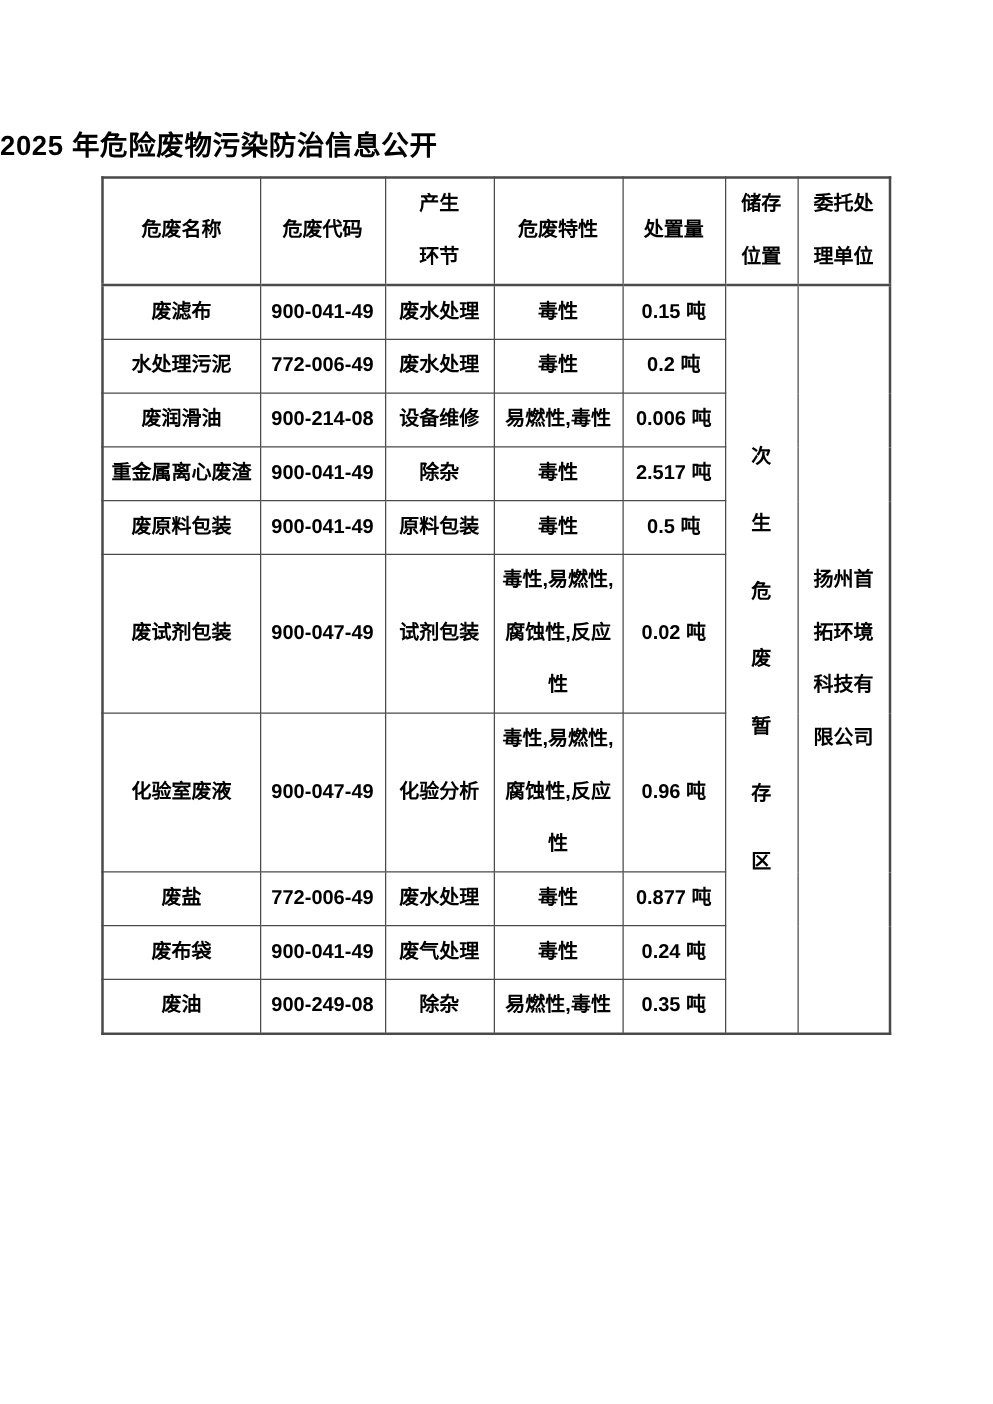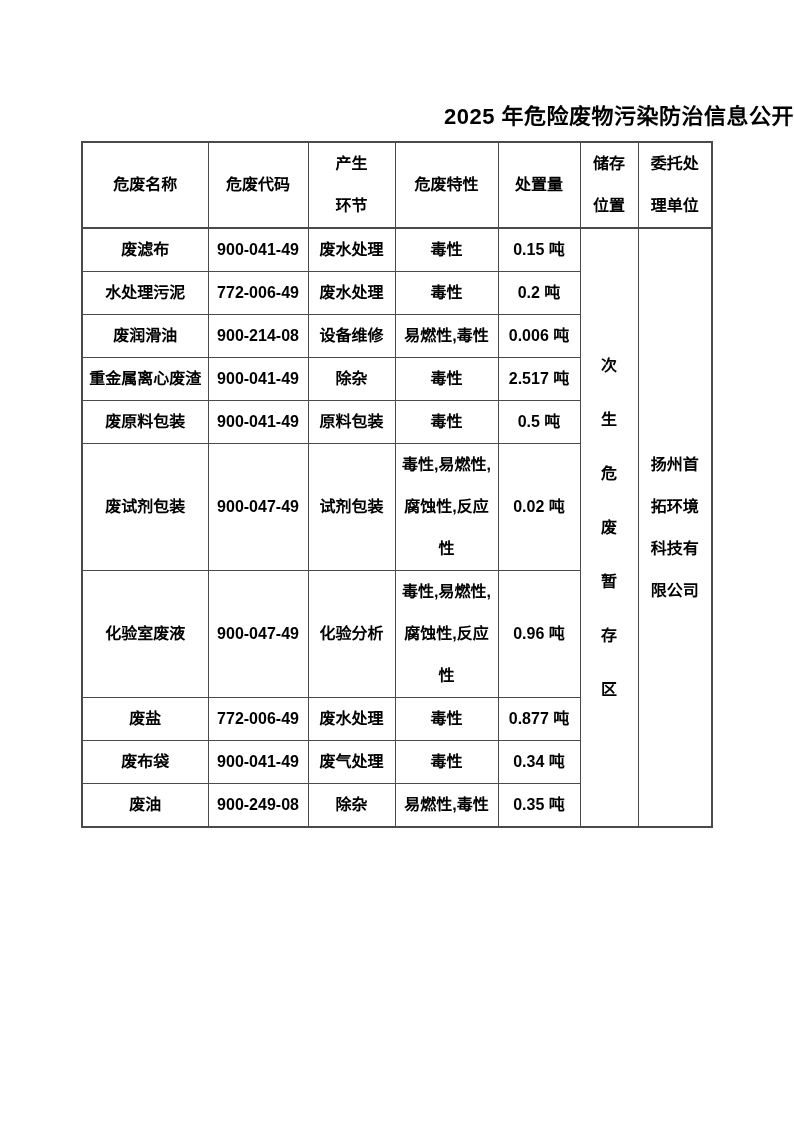--- a/index.html
+++ b/index.html
@@ -9,21 +9,21 @@
     width: 794px;
     height: 1123px;
     margin: 0 auto;
     background: #ffffff;
     color: #000000;
     font-family: "Liberation Sans", "DejaVu Sans", sans-serif;
     overflow: hidden;
   }
   .doc-title {
     margin-top: 101px;
-    text-align: right;
+    text-align: left;
     font-size: 22px;
     font-weight: bold;
     line-height: 32px;
     letter-spacing: 0.5px;
   }
   .intro {
     width: 554px;
     margin: 14px auto 0 auto;
     font-size: 18px;
     line-height: 41px;
@@ -159,21 +159,21 @@
         <td>772-006-49</td>
         <td>废水处理</td>
         <td class="traits">毒性</td>
         <td>0.877 吨</td>
       </tr>
       <tr>
         <td>废布袋</td>
         <td>900-041-49</td>
         <td>废气处理</td>
         <td class="traits">毒性</td>
-        <td>0.34 吨</td>
+        <td>0.24 吨</td>
       </tr>
       <tr>
         <td>废油</td>
         <td>900-249-08</td>
         <td>除杂</td>
         <td class="traits">易燃性,毒性</td>
         <td>0.35 吨</td>
       </tr>
     </tbody>
   </table>

